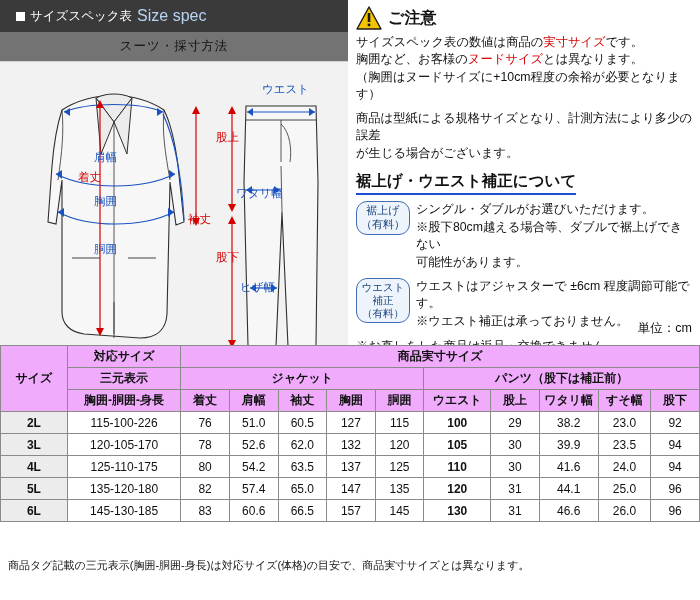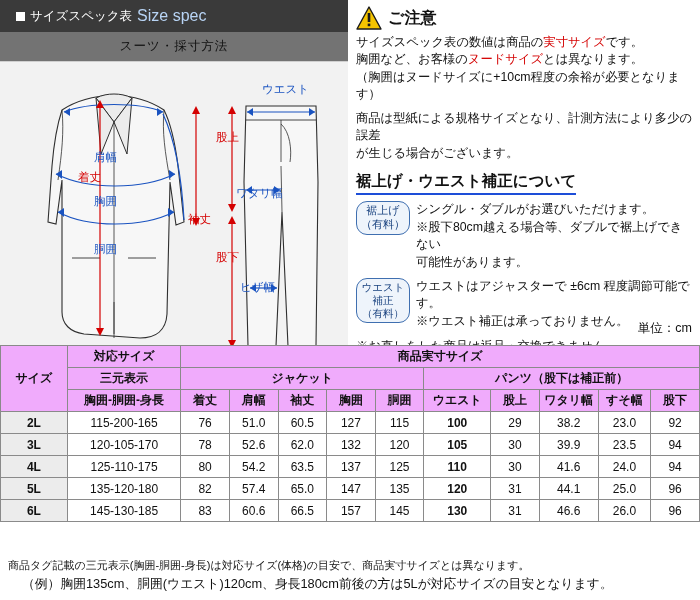--- a/index.html
+++ b/index.html
@@ -292,21 +292,21 @@
           <th>ウエスト</th>
           <th>股上</th>
           <th>ワタリ幅</th>
           <th>すそ幅</th>
           <th>股下</th>
         </tr>
       </thead>
       <tbody>
         <tr>
           <td class="col-size">2L</td>
-          <td>115-200-165</td>
+          <td>115-100-226</td>
           <td>76</td>
           <td>51.0</td>
           <td>60.5</td>
           <td>127</td>
           <td>115</td>
           <td class="r-waist">100</td>
           <td>29</td>
           <td>38.2</td>
           <td>23.0</td>
           <td>92</td>
@@ -366,16 +366,15 @@
           <td>46.6</td>
           <td>26.0</td>
           <td>96</td>
         </tr>
       </tbody>
     </table>
   </div>
 
   <div class="footer">
     <div class="f1">商品タグ記載の三元表示(胸囲-胴囲-身長)は対応サイズ(体格)の目安で、商品実寸サイズとは異なります。</div>
-    <div class="f2">（例）胸囲135cm、胴囲(ウエスト)120cm、身長180cm前後の方は5Lが対応サイズの目安となります。</div>
   </div>
 
 </div>
 
 </body></html>

